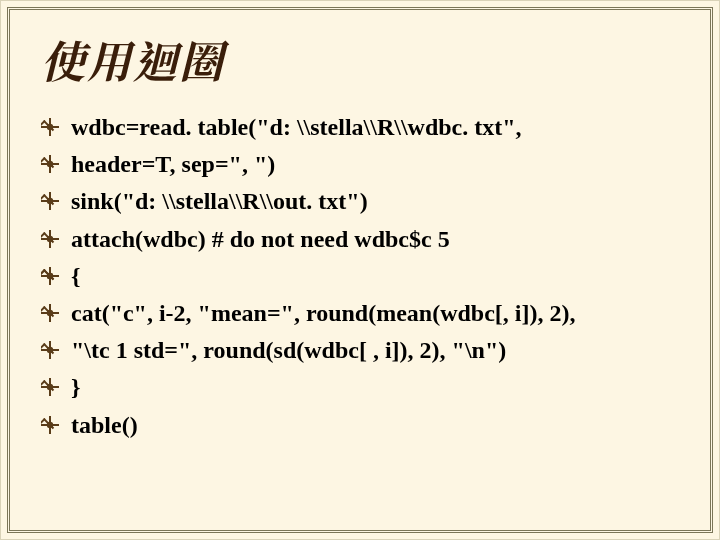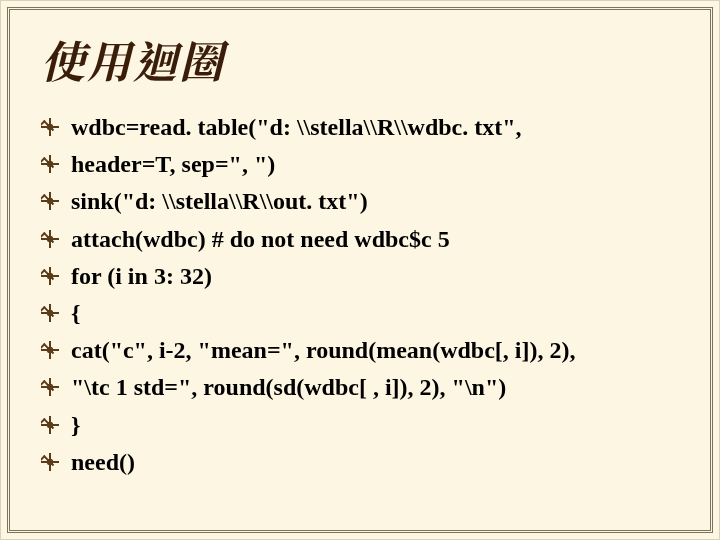--- a/index.html
+++ b/index.html
@@ -139,21 +139,20 @@
           <svg viewBox="0 0 18 18">
               <g fill="#5a3c18">
                 <rect x="8" y="0" width="2" height="18"></rect>
                 <rect x="0" y="8" width="18" height="2"></rect>
                 <rect x="2.3" y="2.3" width="2" height="14" transform="rotate(45 3.3 3.3)"></rect>
                 <rect x="2.3" y="2.3" width="14" height="2" transform="rotate(45 3.3 3.3)"></rect>
                 <circle cx="9" cy="9" r="3.2"></circle>
               </g>
             </svg>
         </span>
-        <span>for (i in 3: 32)</span>
       </li>
       <li>
         <span class="bullet-icon">
           <svg viewBox="0 0 18 18">
               <g fill="#5a3c18">
                 <rect x="8" y="0" width="2" height="18"></rect>
                 <rect x="0" y="8" width="18" height="2"></rect>
                 <rect x="2.3" y="2.3" width="2" height="14" transform="rotate(45 3.3 3.3)"></rect>
                 <rect x="2.3" y="2.3" width="14" height="2" transform="rotate(45 3.3 3.3)"></rect>
                 <circle cx="9" cy="9" r="3.2"></circle>
@@ -209,17 +208,17 @@
           <svg viewBox="0 0 18 18">
               <g fill="#5a3c18">
                 <rect x="8" y="0" width="2" height="18"></rect>
                 <rect x="0" y="8" width="18" height="2"></rect>
                 <rect x="2.3" y="2.3" width="2" height="14" transform="rotate(45 3.3 3.3)"></rect>
                 <rect x="2.3" y="2.3" width="14" height="2" transform="rotate(45 3.3 3.3)"></rect>
                 <circle cx="9" cy="9" r="3.2"></circle>
               </g>
             </svg>
         </span>
-        <span>need()</span>
+        <span>table()</span>
       </li>
     </ul>
   </div>
 </div>
 
 </body></html>

